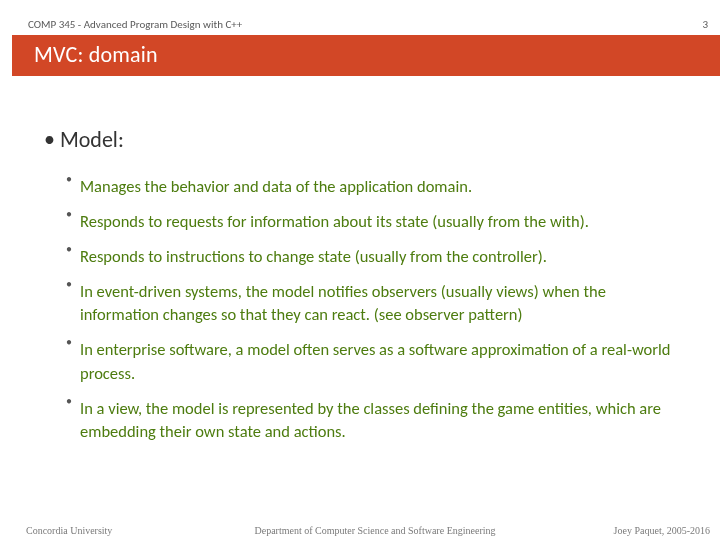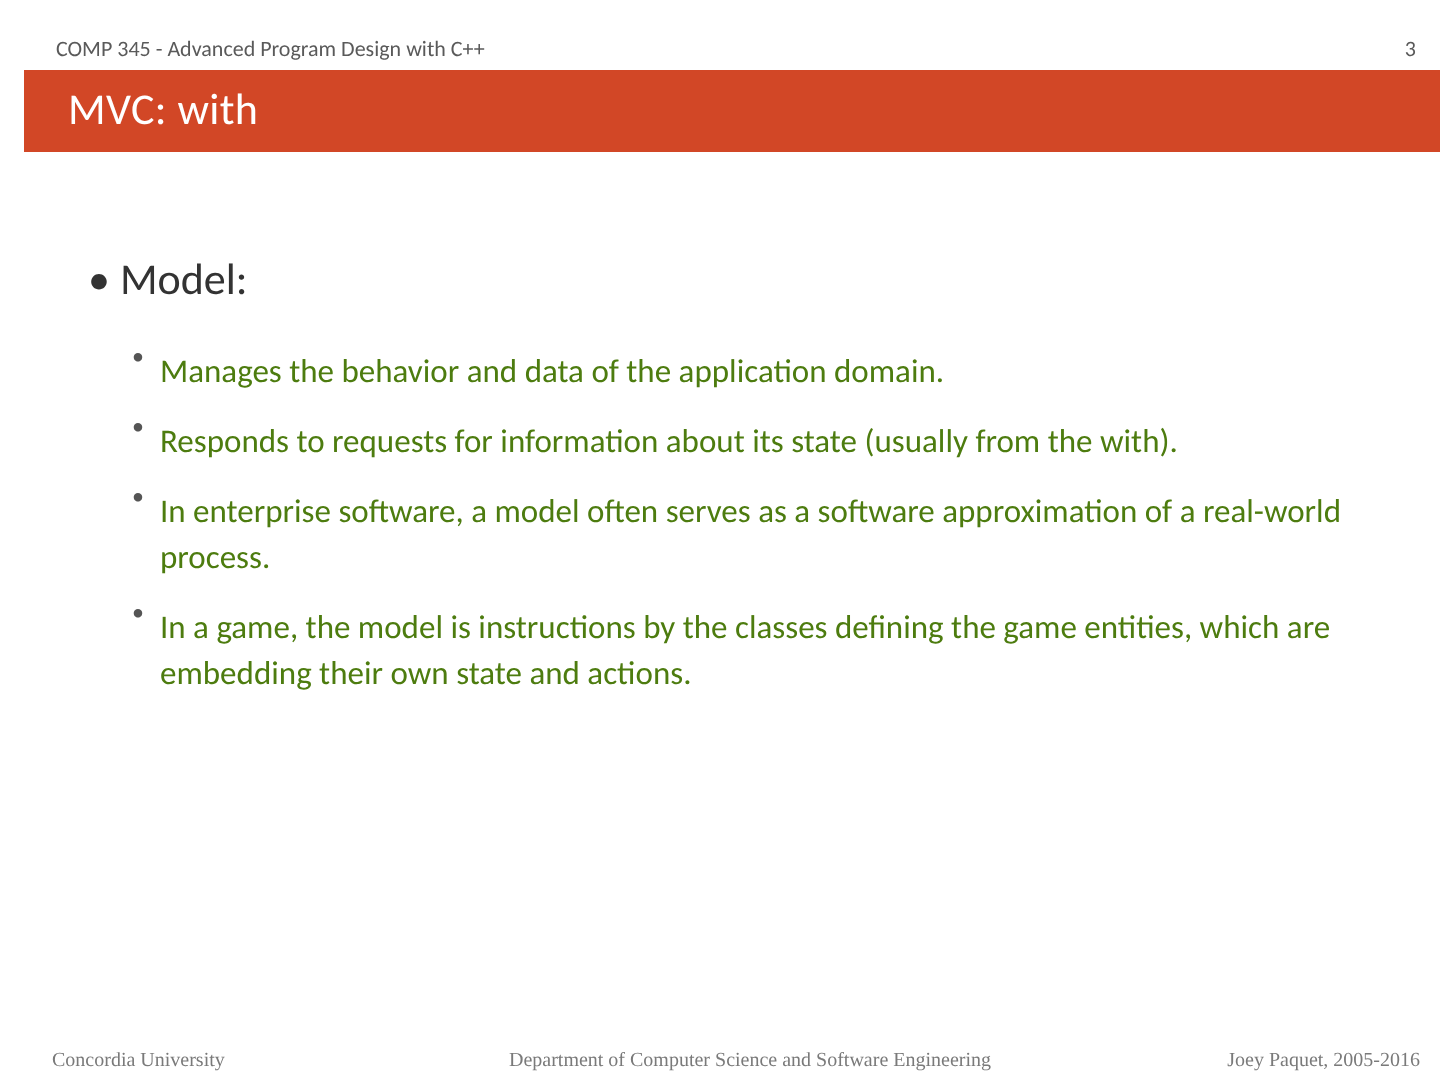--- a/index.html
+++ b/index.html
@@ -20,30 +20,32 @@
 <body>
 
 <div class="slide">
 
   <div class="courseline">
     <span>COMP 345 - Advanced Program Design with C++</span>
     <span>3</span>
   </div>
 
   <div class="titlebar">
-    <span>MVC: with</span>
+    <span>MVC: domain</span>
   </div>
 
   <div class="body">
     <div class="h1">Model:</div>
     <ul class="sub">
       <li>Manages the behavior and data of the application domain.</li>
       <li>Responds to requests for information about its state (usually from the with).</li>
+      <li>Responds to instructions to change state (usually from the controller).</li>
+      <li>In event-driven systems, the model notifies observers (usually views) when the information changes so that they can react. (see observer pattern)</li>
       <li>In enterprise software, a model often serves as a software approximation of a real-world process.</li>
-      <li>In a game, the model is instructions by the classes defining the game entities, which are embedding their own state and actions.</li>
+      <li>In a view, the model is represented by the classes defining the game entities, which are embedding their own state and actions.</li>
     </ul>
   </div>
 
   <div class="footer">
     <span>Concordia University</span>
     <span class="mid">Department of Computer Science and Software Engineering</span>
     <span>Joey Paquet, 2005-2016</span>
   </div>
 
 </div>

